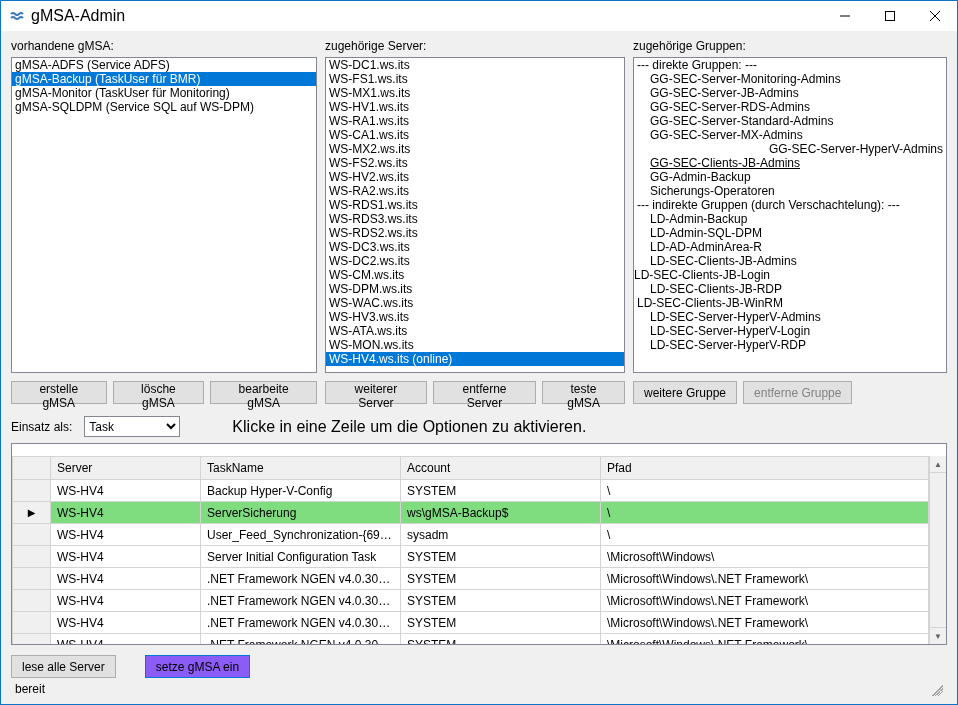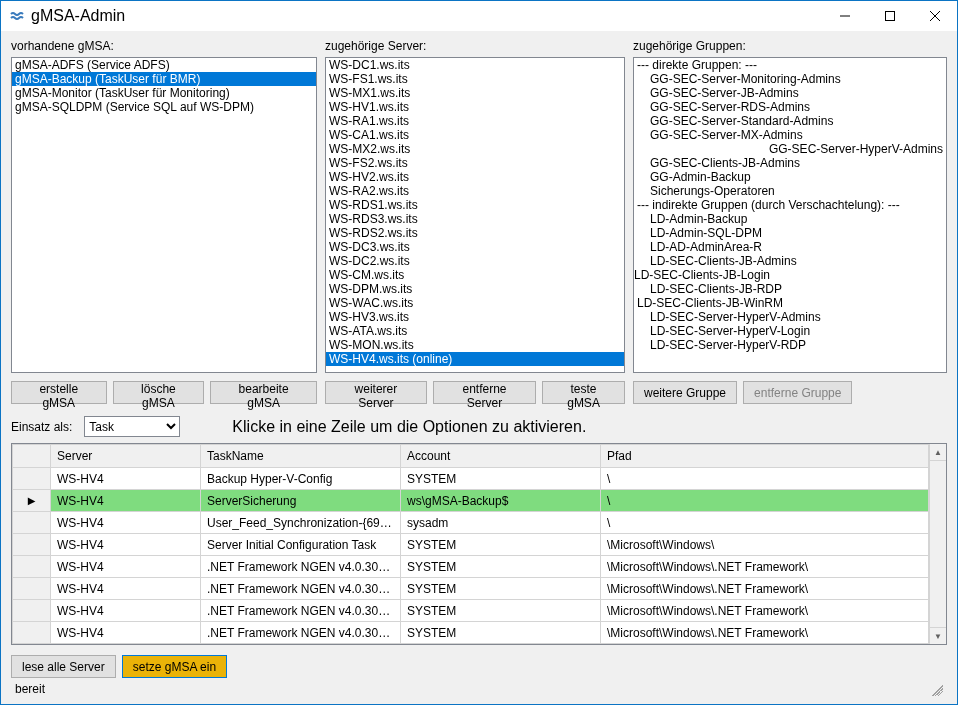--- a/index.html
+++ b/index.html
@@ -117,21 +117,22 @@
     border: 1px solid #adadad;
     background: #e1e1e1;
     font-family: inherit;
     font-size: 12px;
     color: #000;
     cursor: default;
   }
   button.btn:disabled { color: #838383; background: #e1e1e1; border-color: #adadad; cursor: default; }
   button.btn.highlight {
     border: 1px solid #0078d7;
-    background: #eab308;
+    background: #8b5cf6;
+    margin-left: 23px;
   }
   
   .einsatz-row {
     display: flex;
     align-items: center;
     gap: 12px;
     margin-top: 12px;
     margin-bottom: 6px;
   }
   .einsatz-row select {
@@ -151,20 +152,21 @@
     border: 1px solid #828790;
     background: #fff;
     height: 202px;
     display: flex;
     flex-direction: column;
   }
   .gridinner {
     flex: 1;
     display: flex;
     min-height: 0;
+    margin-top: 12px;
   }
   .gridbody {
     flex: 1;
     overflow: hidden;
     min-width: 0;
   }
   .gridscroll {
     width: 17px;
     border-left: 1px solid #d4d4d4;
     background: #f0f0f0;
@@ -316,21 +318,21 @@
       <div class="col c3">
         <div class="col-label">zugehörige Gruppen:</div>
         <div class="listbox" id="group-list">
             <div class="item">--- direkte Gruppen: ---</div>
             <div class="item" style="padding-left: 16px;">GG-SEC-Server-Monitoring-Admins</div>
             <div class="item" style="padding-left: 16px;">GG-SEC-Server-JB-Admins</div>
             <div class="item" style="padding-left: 16px;">GG-SEC-Server-RDS-Admins</div>
             <div class="item" style="padding-left: 16px;">GG-SEC-Server-Standard-Admins</div>
             <div class="item" style="padding-left: 16px;">GG-SEC-Server-MX-Admins</div>
             <div class="item" style="padding-left: 5px; text-align: right;">GG-SEC-Server-HyperV-Admins</div>
-            <div class="item" style="padding-left: 16px;">GG-SEC-Clients-JB-Admins</div>
+            <div class="item" style="padding-left: 16px; text-decoration: underline;">GG-SEC-Clients-JB-Admins</div>
             <div class="item" style="padding-left: 16px;">GG-Admin-Backup</div>
             <div class="item" style="padding-left: 16px;">Sicherungs-Operatoren</div>
             <div class="item"></div>
             <div class="item">--- indirekte Gruppen (durch Verschachtelung): ---</div>
             <div class="item" style="padding-left: 16px;">LD-Admin-Backup</div>
             <div class="item" style="padding-left: 16px;">LD-Admin-SQL-DPM</div>
             <div class="item" style="padding-left: 16px;">LD-AD-AdminArea-R</div>
             <div class="item" style="padding-left: 16px;">LD-SEC-Clients-JB-Admins</div>
             <div class="item" style="padding-left: 0;">LD-SEC-Clients-JB-Login</div>
             <div class="item" style="padding-left: 16px;">LD-SEC-Clients-JB-RDP</div>

